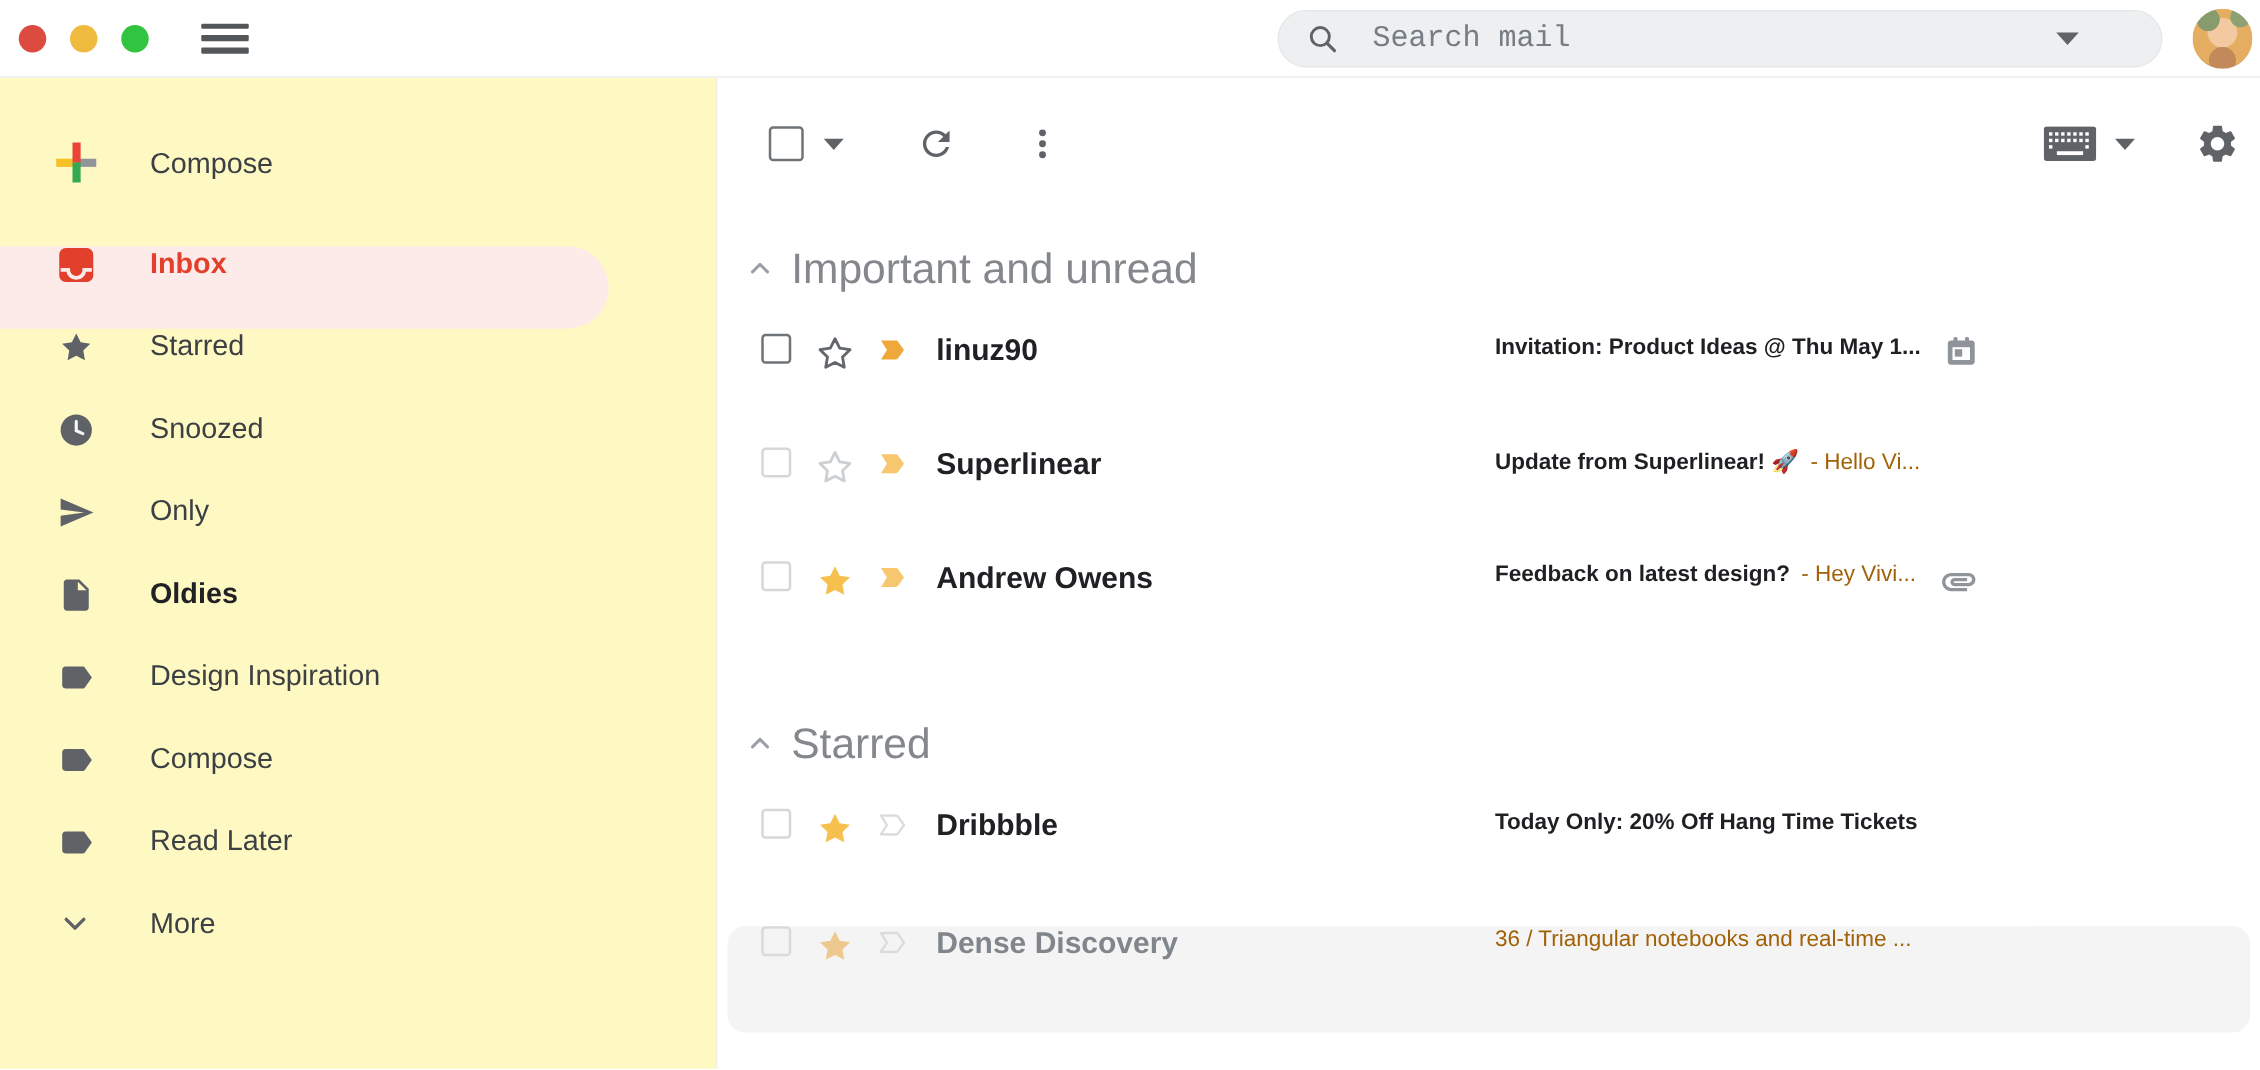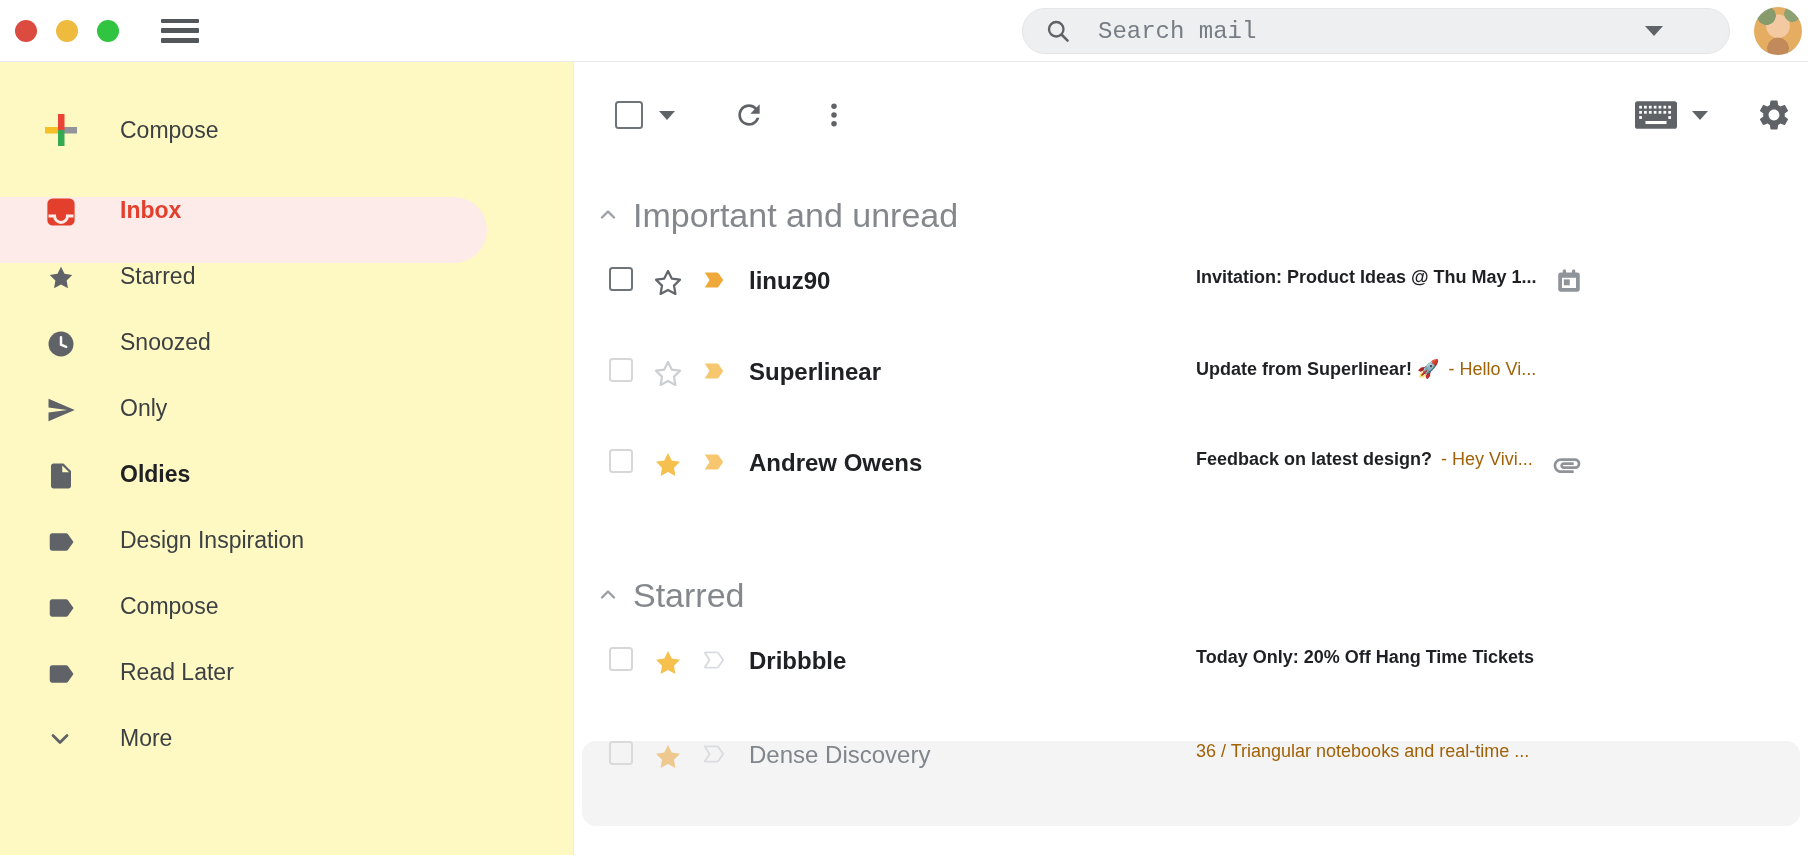--- a/index.html
+++ b/index.html
@@ -82,21 +82,21 @@
   .imp-filled-light{color:#f6c76f}
   .imp-outline{color:#d9dbde}
   .sender{margin-left:19px;width:447px;flex:none;font-size:24px;font-weight:700;color:#202124;
     white-space:nowrap;overflow:hidden}
   .subject{display:flex;align-items:center;font-size:18px;white-space:nowrap;min-width:0}
   .subject .bold{font-weight:700;color:#1f2023}
   .subject .snippet{color:#a16207;margin-left:9px}
   .subject .snippet:first-child{margin-left:0}
   .trailing{margin-left:18px;color:#8f949a;flex:none}
   .row.read{background:#f4f4f5;border-radius:14px;margin:3px 8px;height:85px;padding-left:27px}
-  .row.read .sender{font-weight:400;color:#81868c}
+  .row.read .sender{font-weight:700;color:#81868c}
   .row.read .cb{border-color:#d9dadc}
 </style>
 </head>
 <body>
 
 <div class="topbar">
   <div class="traffic">
     <span class="tl tl-red"></span>
     <span class="tl tl-yellow"></span>
     <span class="tl tl-green"></span>

